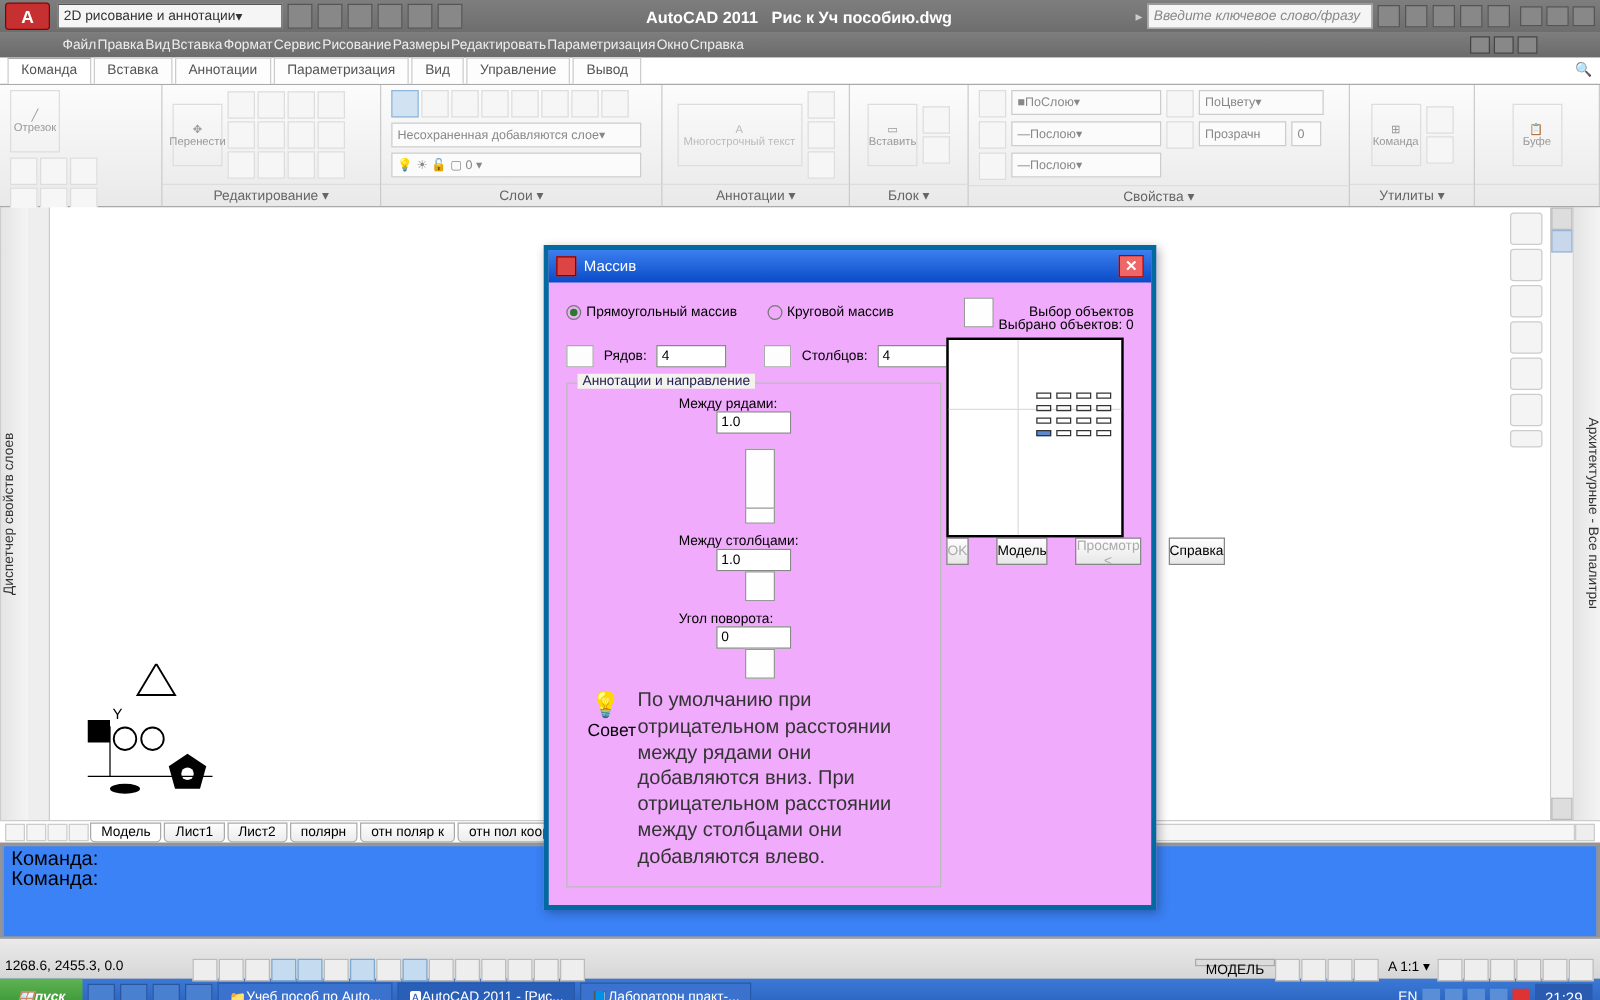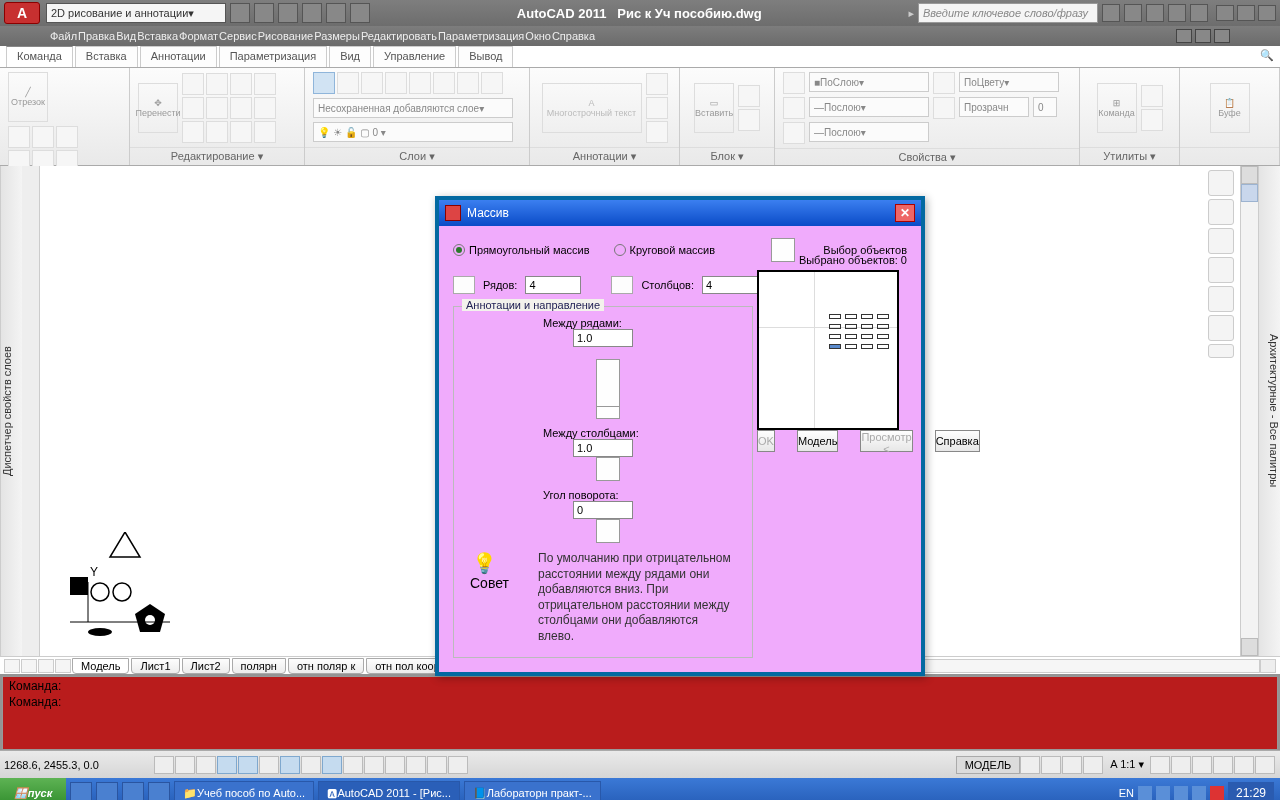--- a/index.html
+++ b/index.html
@@ -50,26 +50,26 @@
 
 .bottomtabs{height:18px;background:#fff;border-top:1px solid #ccc;display:flex;align-items:center;padding:0 4px;font-size:11px;}
 .bottomtabs .nav{width:16px;height:14px;border:1px solid #ccc;margin-right:1px;background:#f5f5f5;}
 .bottomtabs .bt{padding:1px 8px;border:1px solid #aaa;background:linear-gradient(#fdfdfd,#ececec);margin-right:2px;border-radius:0 0 4px 4px;}
 .bottomtabs .bt.active{background:#fff;}
 .bottomtabs .hscroll{margin-left:auto;display:flex;align-items:center;}
 .bottomtabs .hscroll .ha{width:16px;height:14px;border:1px solid #ccc;background:#eee;}
 .bottomtabs .hscroll .ht{width:380px;height:14px;border:1px solid #ccc;background:#f6f6f6;}
 
 
-.cmdwin{height:74px;background:#b91c1c;border:1px solid #999;margin:2px 2px 0 2px;padding:2px 6px;font-family:"Courier New",monospace;font-size:12px;color:#000;overflow:hidden;}
+.cmdwin{height:74px;background:#3b82f6;border:1px solid #999;margin:2px 2px 0 2px;padding:2px 6px;font-family:"Courier New",monospace;font-size:16px;color:#000;overflow:hidden;}
 .cmdwin .row{height:16px;}
 .cmdwin .row.last{border-top:1px solid #ccc;}
 
 
-.statusbar{height:28px;background:linear-gradient(#eaeaea,#d6d6d6);border-top:1px solid #aaa;display:flex;align-items:center;padding:4px 4px;font-size:11px;}
+.statusbar{height:16px;background:linear-gradient(#eaeaea,#d6d6d6);border-top:1px solid #aaa;display:flex;padding:16px 4px;font-size:11px;}
 .statusbar .coords{width:150px;}
 .statusbar .sbtn{width:20px;height:18px;border:1px solid #bbb;background:#eee;margin-right:1px;}
 .statusbar .sbtn.on{background:#c5dbef;border-color:#7fa8ce;}
 .statusbar .spacer{flex:1;}
 .statusbar .model{padding:2px 8px;background:#dcdcdc;border:1px solid #aaa;}
 
 
 .taskbar{height:30px;background:linear-gradient(#3b79d6,#245bb5);display:flex;align-items:center;color:#fff;font-size:11px;}
 .taskbar .start{height:30px;padding:0 14px;background:linear-gradient(#5eb354,#2e8b2a);display:flex;align-items:center;font-weight:bold;font-style:italic;}
 .taskbar .ql{width:22px;height:22px;margin-left:4px;background:#4a80d0;border:1px solid #2a55a0;}
@@ -93,21 +93,21 @@
 .dialog .rowfields input{width:56px;height:18px;border:1px solid #888;padding:0 3px;font-size:11px;}
 .dialog .fieldicon{width:22px;height:18px;border:1px solid #aaa;background:#fdfdfd;}
 .dialog .group{border:1px solid #bbb;margin-top:12px;padding:10px 12px 12px 12px;position:relative;width:300px;}
 .dialog .group .gl{position:absolute;top:-8px;left:8px;background:#f3f2ec;padding:0 4px;color:#225;}
 .dialog .group .grow{display:flex;align-items:center;margin-bottom:8px;flex-direction:column;}
 .dialog .group .grow label{width:120px;}
 .dialog .group .grow input{width:60px;height:18px;border:1px solid #888;padding:0 3px;font-size:11px;}
 .dialog .group .pick{width:24px;height:24px;border:1px solid #999;background:#fefefe;margin-left:10px;}
 .dialog .tip{display:flex;gap:10px;margin-top:8px;padding:0 4px;}
 .dialog .tip .bulb{width:30px;text-align:center;font-size:20px;}
-.dialog .tip .txt{font-size:12px;color:#333;line-height:1.3;margin-left:28px;}
+.dialog .tip .txt{font-size:16px;color:#333;line-height:1.3;}
 .dialog .rightcol{position:absolute;right:14px;top:54px;width:150px;}
 .dialog .preview{width:142px;height:160px;border:2px solid #000;background:#fff;margin-top:4px;position:relative;}
 .dialog .preview .cell{position:absolute;width:12px;height:5px;border:1px solid #333;}
 .dialog .btns{margin-top:0;display:flex;flex-direction:row;gap:22px;align-items:center;}
 .dialog .btns button{width:80px;height:22px;border:1px solid #888;background:linear-gradient(#fefefe,#e7e7e7);font-size:11px;}
 .dialog .btns button:disabled{color:#aaa;}
 
 
 .shapes{position:absolute;left:30px;bottom:12px;}
 .shapes svg{width:120px;height:110px;}

